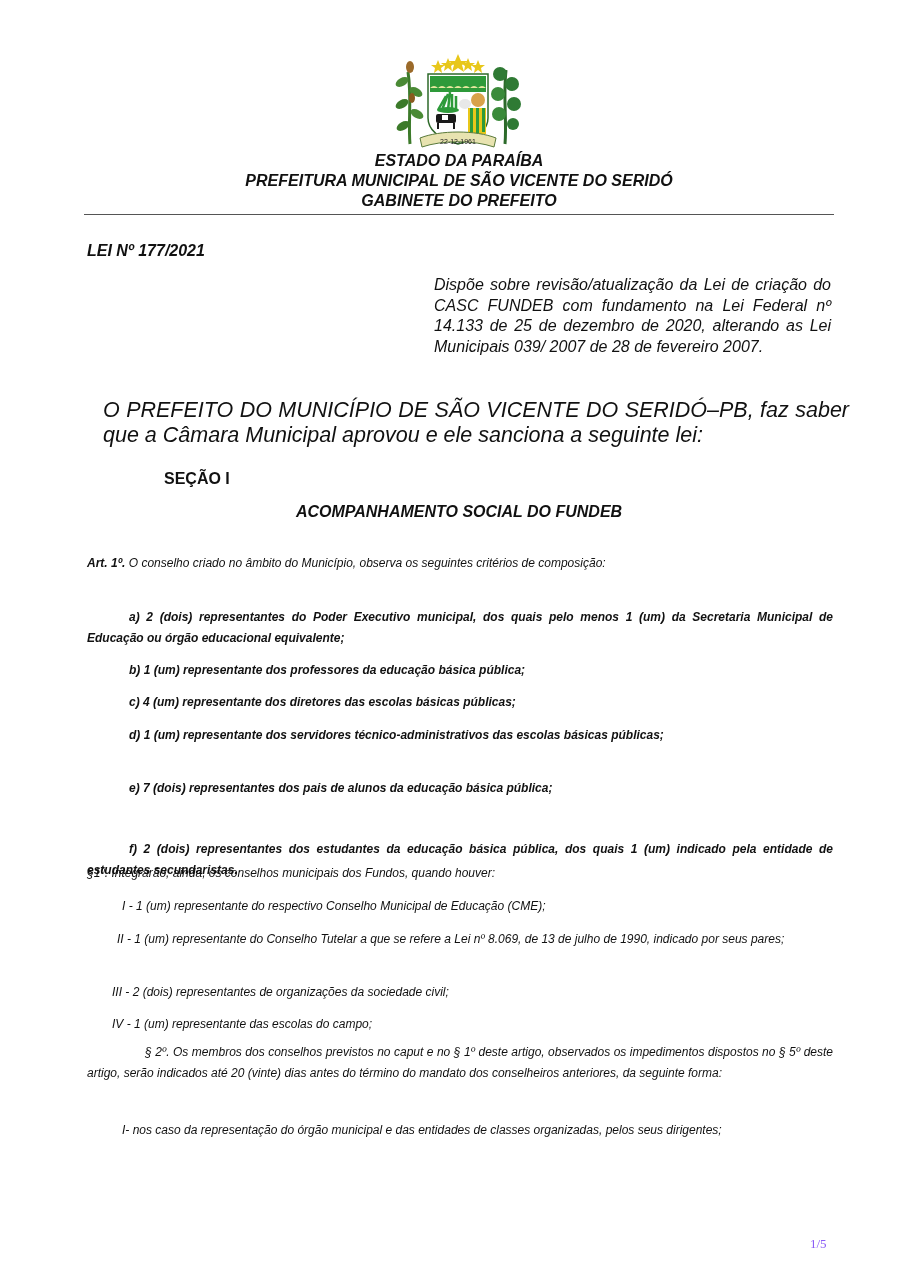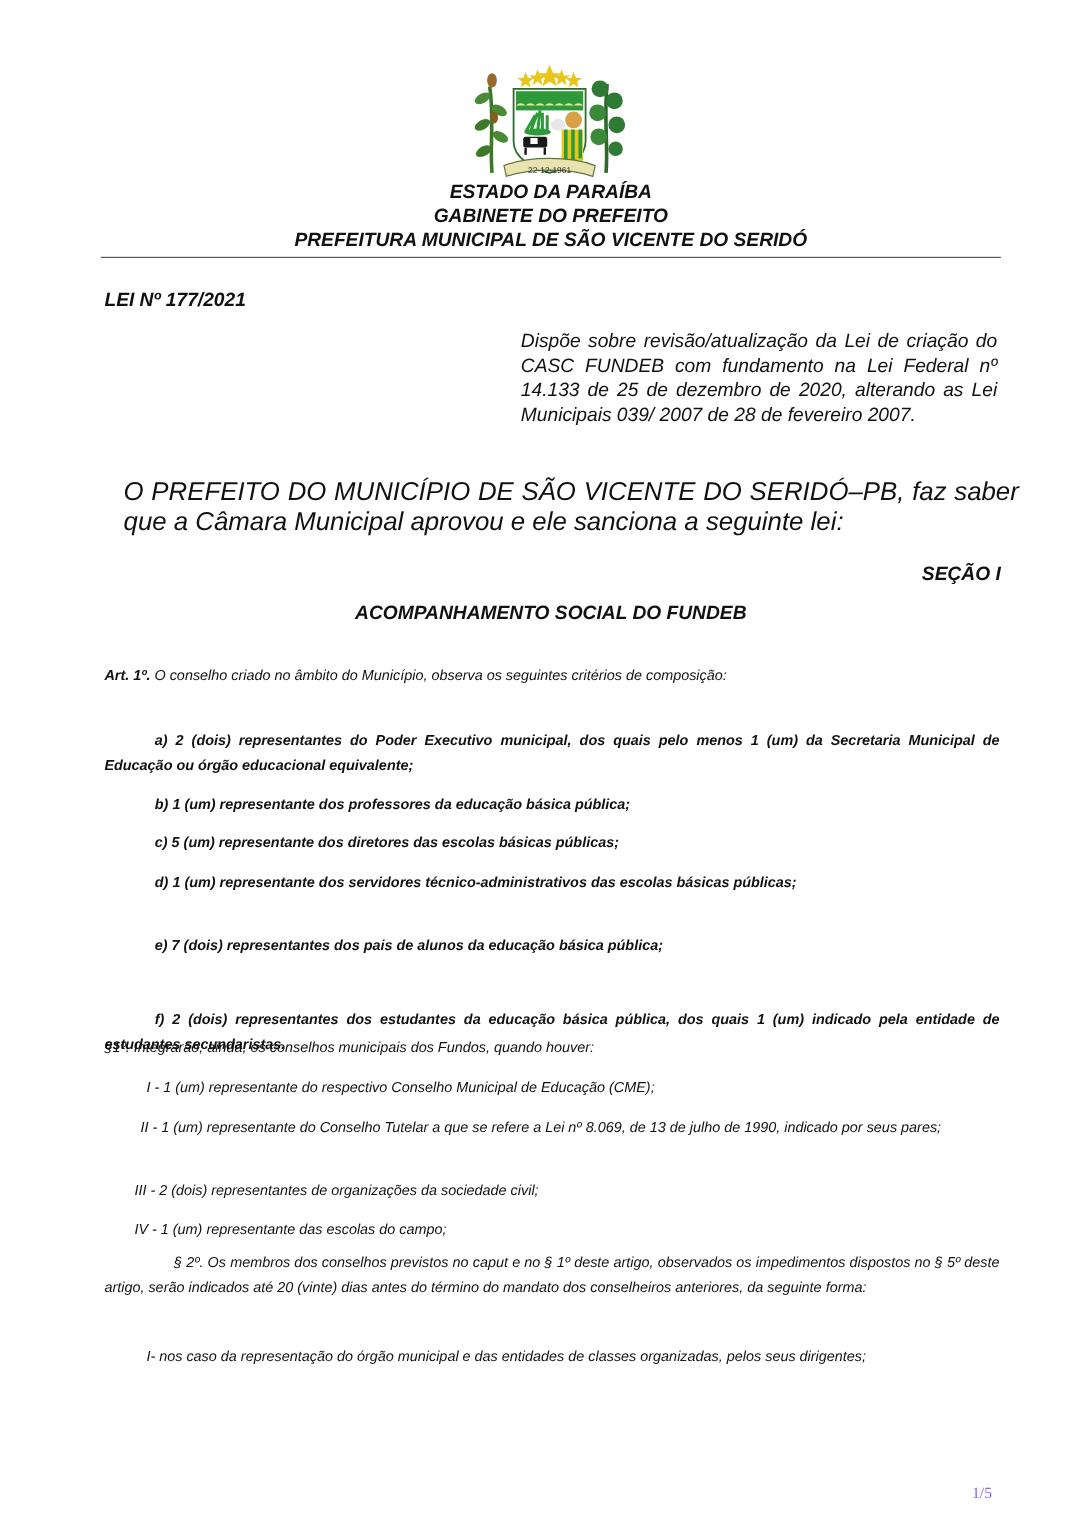--- a/index.html
+++ b/index.html
@@ -37,21 +37,21 @@
 
     .preamble {
       position: absolute; left: 87px; top: 398px; width: 746px;
       font-style: italic; font-size: 21.5px; line-height: 25px;
       text-align: justify; text-align-last: left; margin-left: 16px;
     }
     .preamble .l1 { display: block; text-align: justify; text-align-last: justify; }
 
     .section-title {
       position: absolute; left: 84px; top: 470px; width: 750px;
-      text-align: right; font-weight: bold; font-style: italic; font-size: 16px;
+      text-align: left; font-weight: bold; font-size: 16px;
       padding-left: 80px;
     }
     .section-subtitle {
       position: absolute; left: 84px; top: 501px; width: 750px;
       text-align: center; font-weight: bold; font-style: italic; font-size: 16px; line-height: 21px;
     }
 
     .body-text {
       position: absolute; left: 87px; width: 746px;
       font-style: italic; font-size: 12px; line-height: 20.5px;
@@ -121,22 +121,22 @@
     <rect x="92" y="56" width="3" height="24" fill="#2e9a3a"></rect>
 
     <circle cx="88" cy="48" r="7" fill="#d9a24a"></circle>
 
     <path d="M30 86 C50 78 86 78 106 86 L104 95 C84 88 52 88 32 95 Z" fill="#e8e3b0" stroke="#5a7a3a" stroke-width="1"></path>
     <text x="68" y="92" font-size="7" text-anchor="middle" fill="#222" font-family="Liberation Sans, sans-serif">22-12-1961</text>
   </svg>
 
   <div class="header">
     <div>ESTADO DA PARAÍBA</div>
+    <div>PREFEITURA MUNICIPAL DE SÃO VICENTE DO SERIDÓ</div>
     <div>GABINETE DO PREFEITO</div>
-    <div>PREFEITURA MUNICIPAL DE SÃO VICENTE DO SERIDÓ</div>
   </div>
   <div class="header-rule"></div>
 
   <div class="law-number">LEI Nº 177/2021</div>
 
   <div class="ementa">Dispõe sobre revisão/atualização da Lei de criação do CASC FUNDEB com  fundamento na Lei Federal nº 14.133 de 25 de dezembro de 2020, alterando as Lei Municipais 039/ 2007 de 28 de fevereiro 2007.</div>
 
   <div class="preamble">
     <span class="l1">O PREFEITO DO MUNICÍPIO DE SÃO VICENTE DO SERIDÓ–PB, faz saber</span>
     <span>que a Câmara Municipal aprovou e ele sanciona a seguinte lei:</span>
@@ -144,21 +144,21 @@
 
   <div class="section-title">SEÇÃO I</div>
   <div class="section-subtitle">
     <div>ACOMPANHAMENTO SOCIAL DO FUNDEB</div>
   </div>
 
   <p class="body-text" style="top:553px;"><b>Art. 1º.</b><span> O conselho criado no âmbito do Município, observa os seguintes critérios de composição:</span></p>
 
   <p class="body-text indent1" style="top:607px;">a) 2 (dois) representantes do Poder Executivo municipal, dos quais pelo menos 1 (um) da Secretaria Municipal de Educação ou órgão educacional equivalente;</p>
   <p class="body-text indent1" style="top:660px;">b) 1 (um) representante dos professores da educação básica pública;</p>
-  <p class="body-text indent1" style="top:692px;">c) 5 (um) representante dos diretores das escolas básicas públicas;</p>
+  <p class="body-text indent1" style="top:692px;">c) 4 (um) representante dos diretores das escolas básicas públicas;</p>
   <p class="body-text indent1" style="top:725px;">d) 1 (um) representante dos servidores técnico-administrativos das escolas básicas públicas;</p>
   <p class="body-text indent1" style="top:778px;">e) 7 (dois) representantes dos pais de alunos da educação básica pública;</p>
   <p class="body-text indent1" style="top:810px;margin-top:29px;">f) 2 (dois) representantes dos estudantes da educação básica pública, dos quais 1 (um) indicado pela entidade de estudantes secundaristas.</p>
 
   <p class="body-text" style="top:863px;">§1º. Integrarão, ainda, os conselhos municipais dos Fundos, quando houver:</p>
   <p class="body-text indent-i" style="top:896px;">I - 1 (um) representante do respectivo Conselho Municipal de Educação (CME);</p>
   <p class="body-text indent-ii" style="top:929px;">II - 1 (um) representante do Conselho Tutelar a que se refere a Lei nº 8.069, de 13 de julho de 1990, indicado por seus pares;</p>
   <p class="body-text indent-iii" style="top:982px;">III - 2 (dois) representantes de organizações da sociedade civil;</p>
   <p class="body-text indent-iii" style="top:1014px;">IV - 1 (um) representante das escolas do campo;</p>
 

